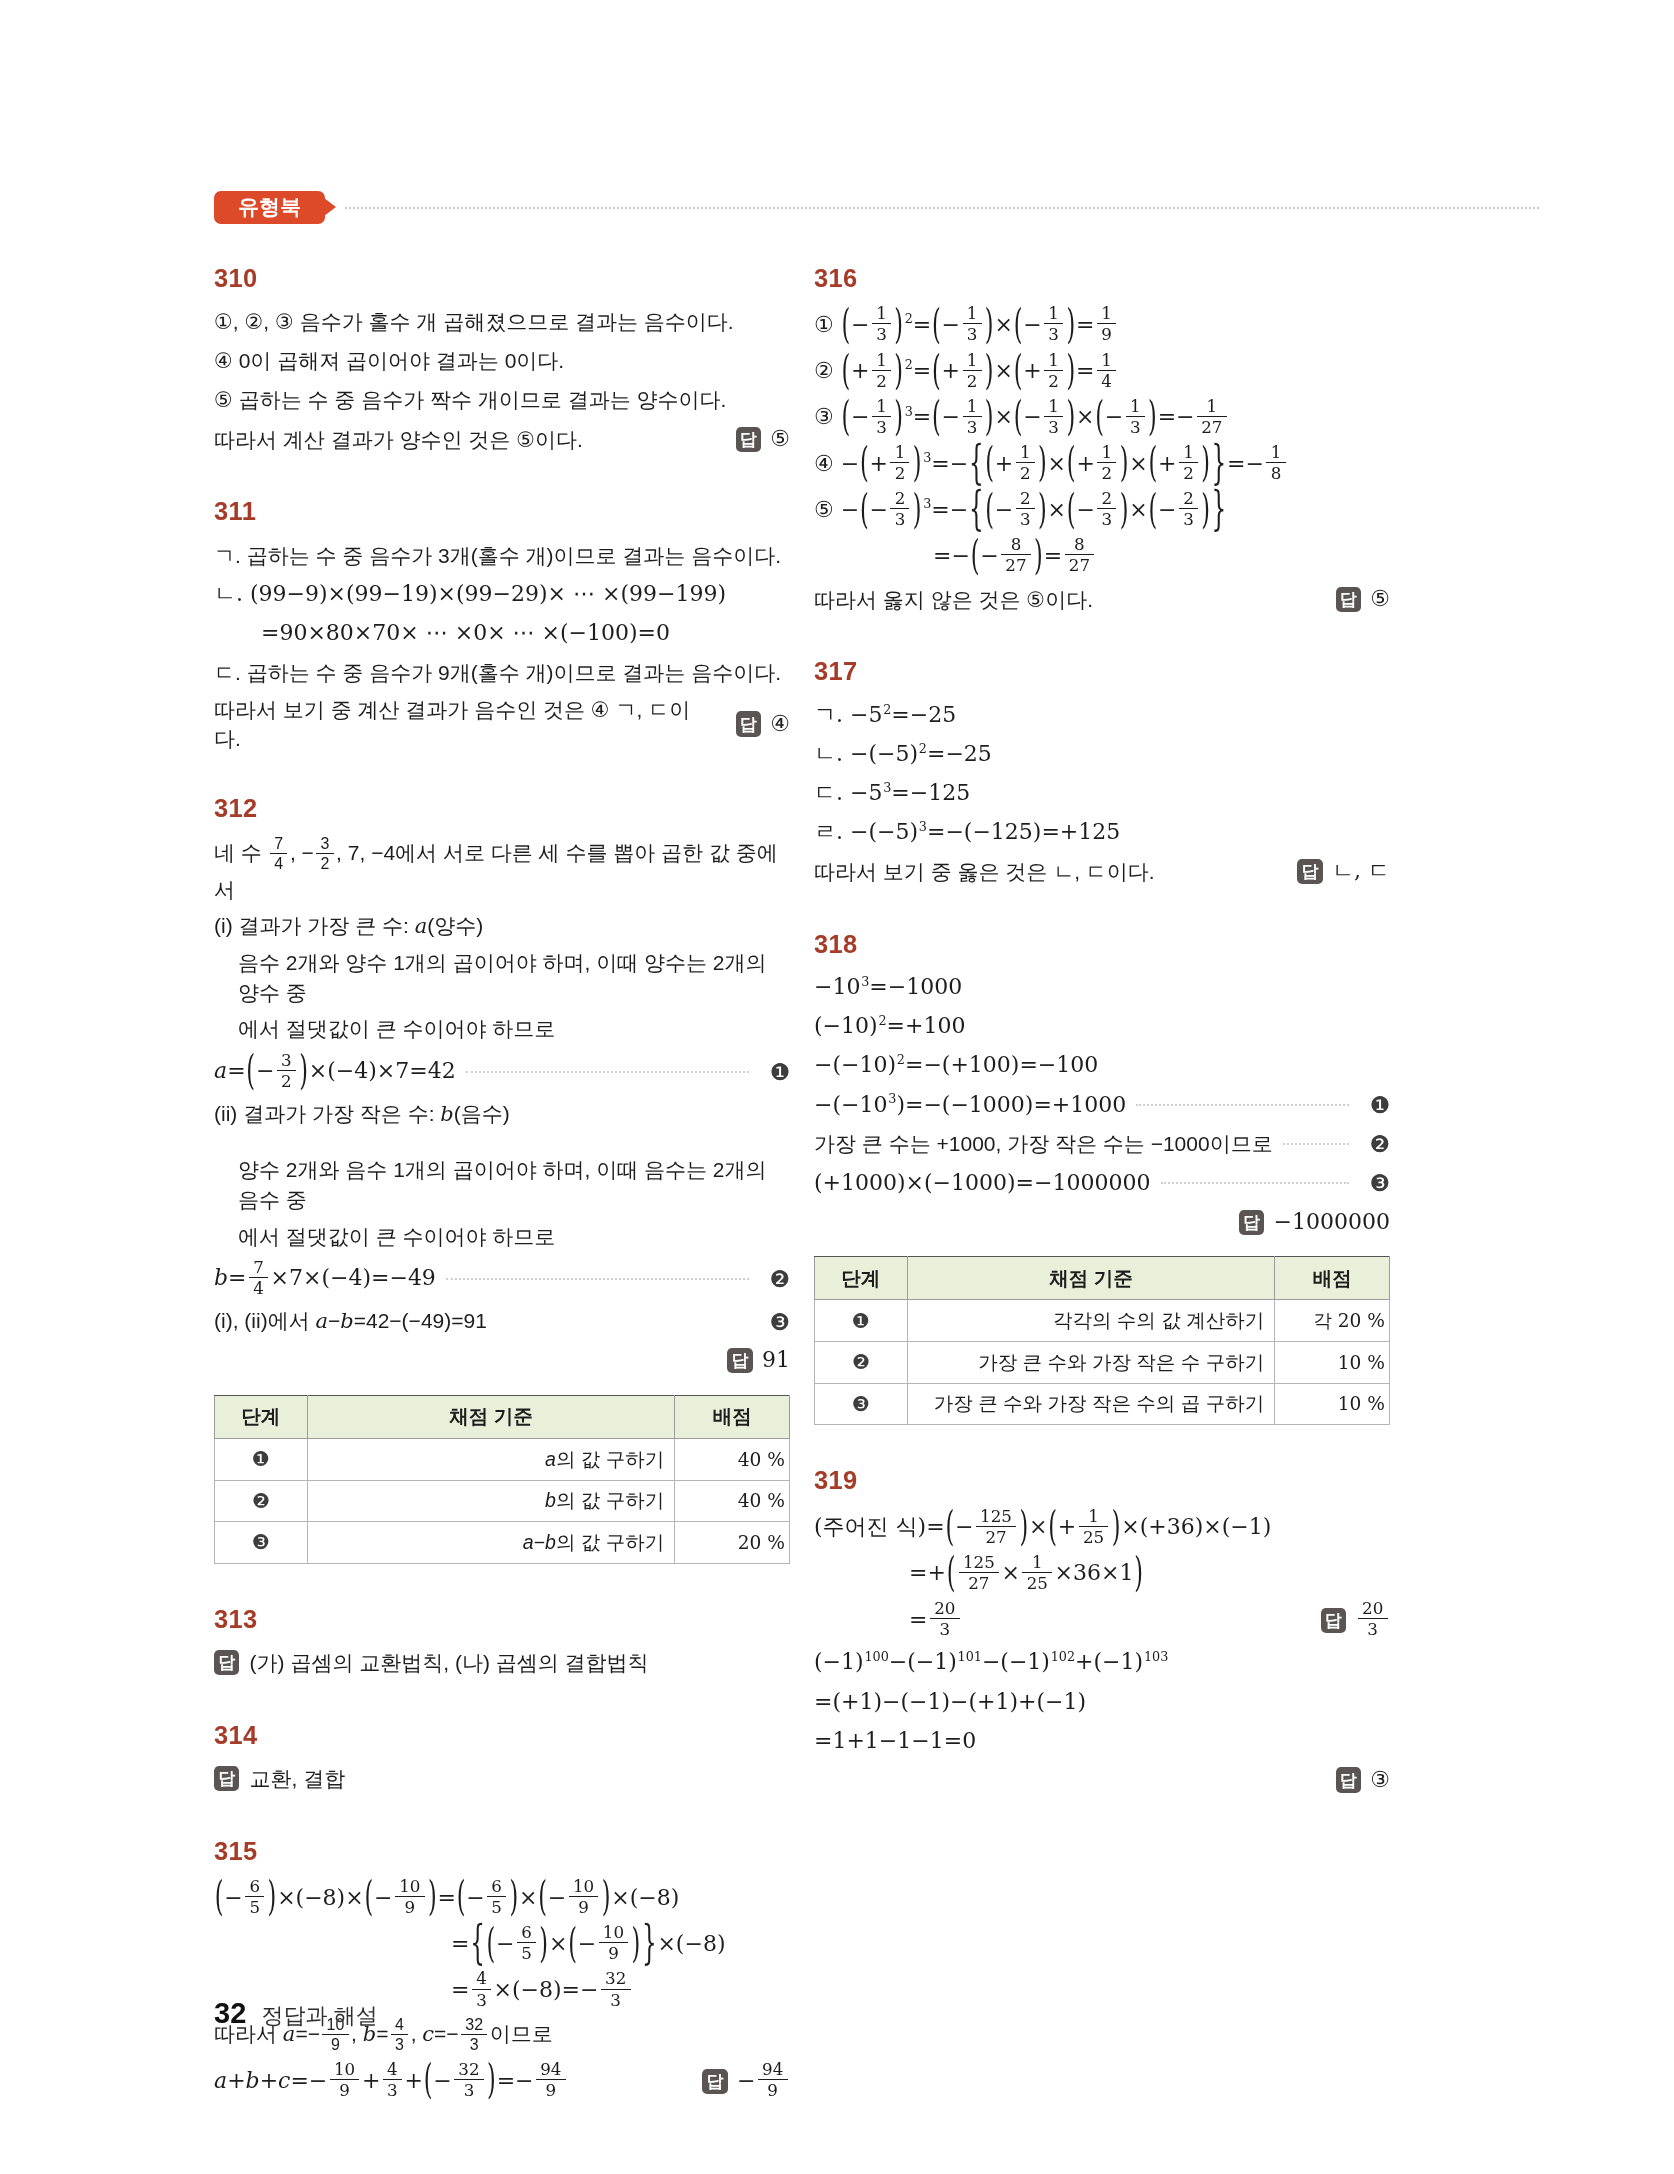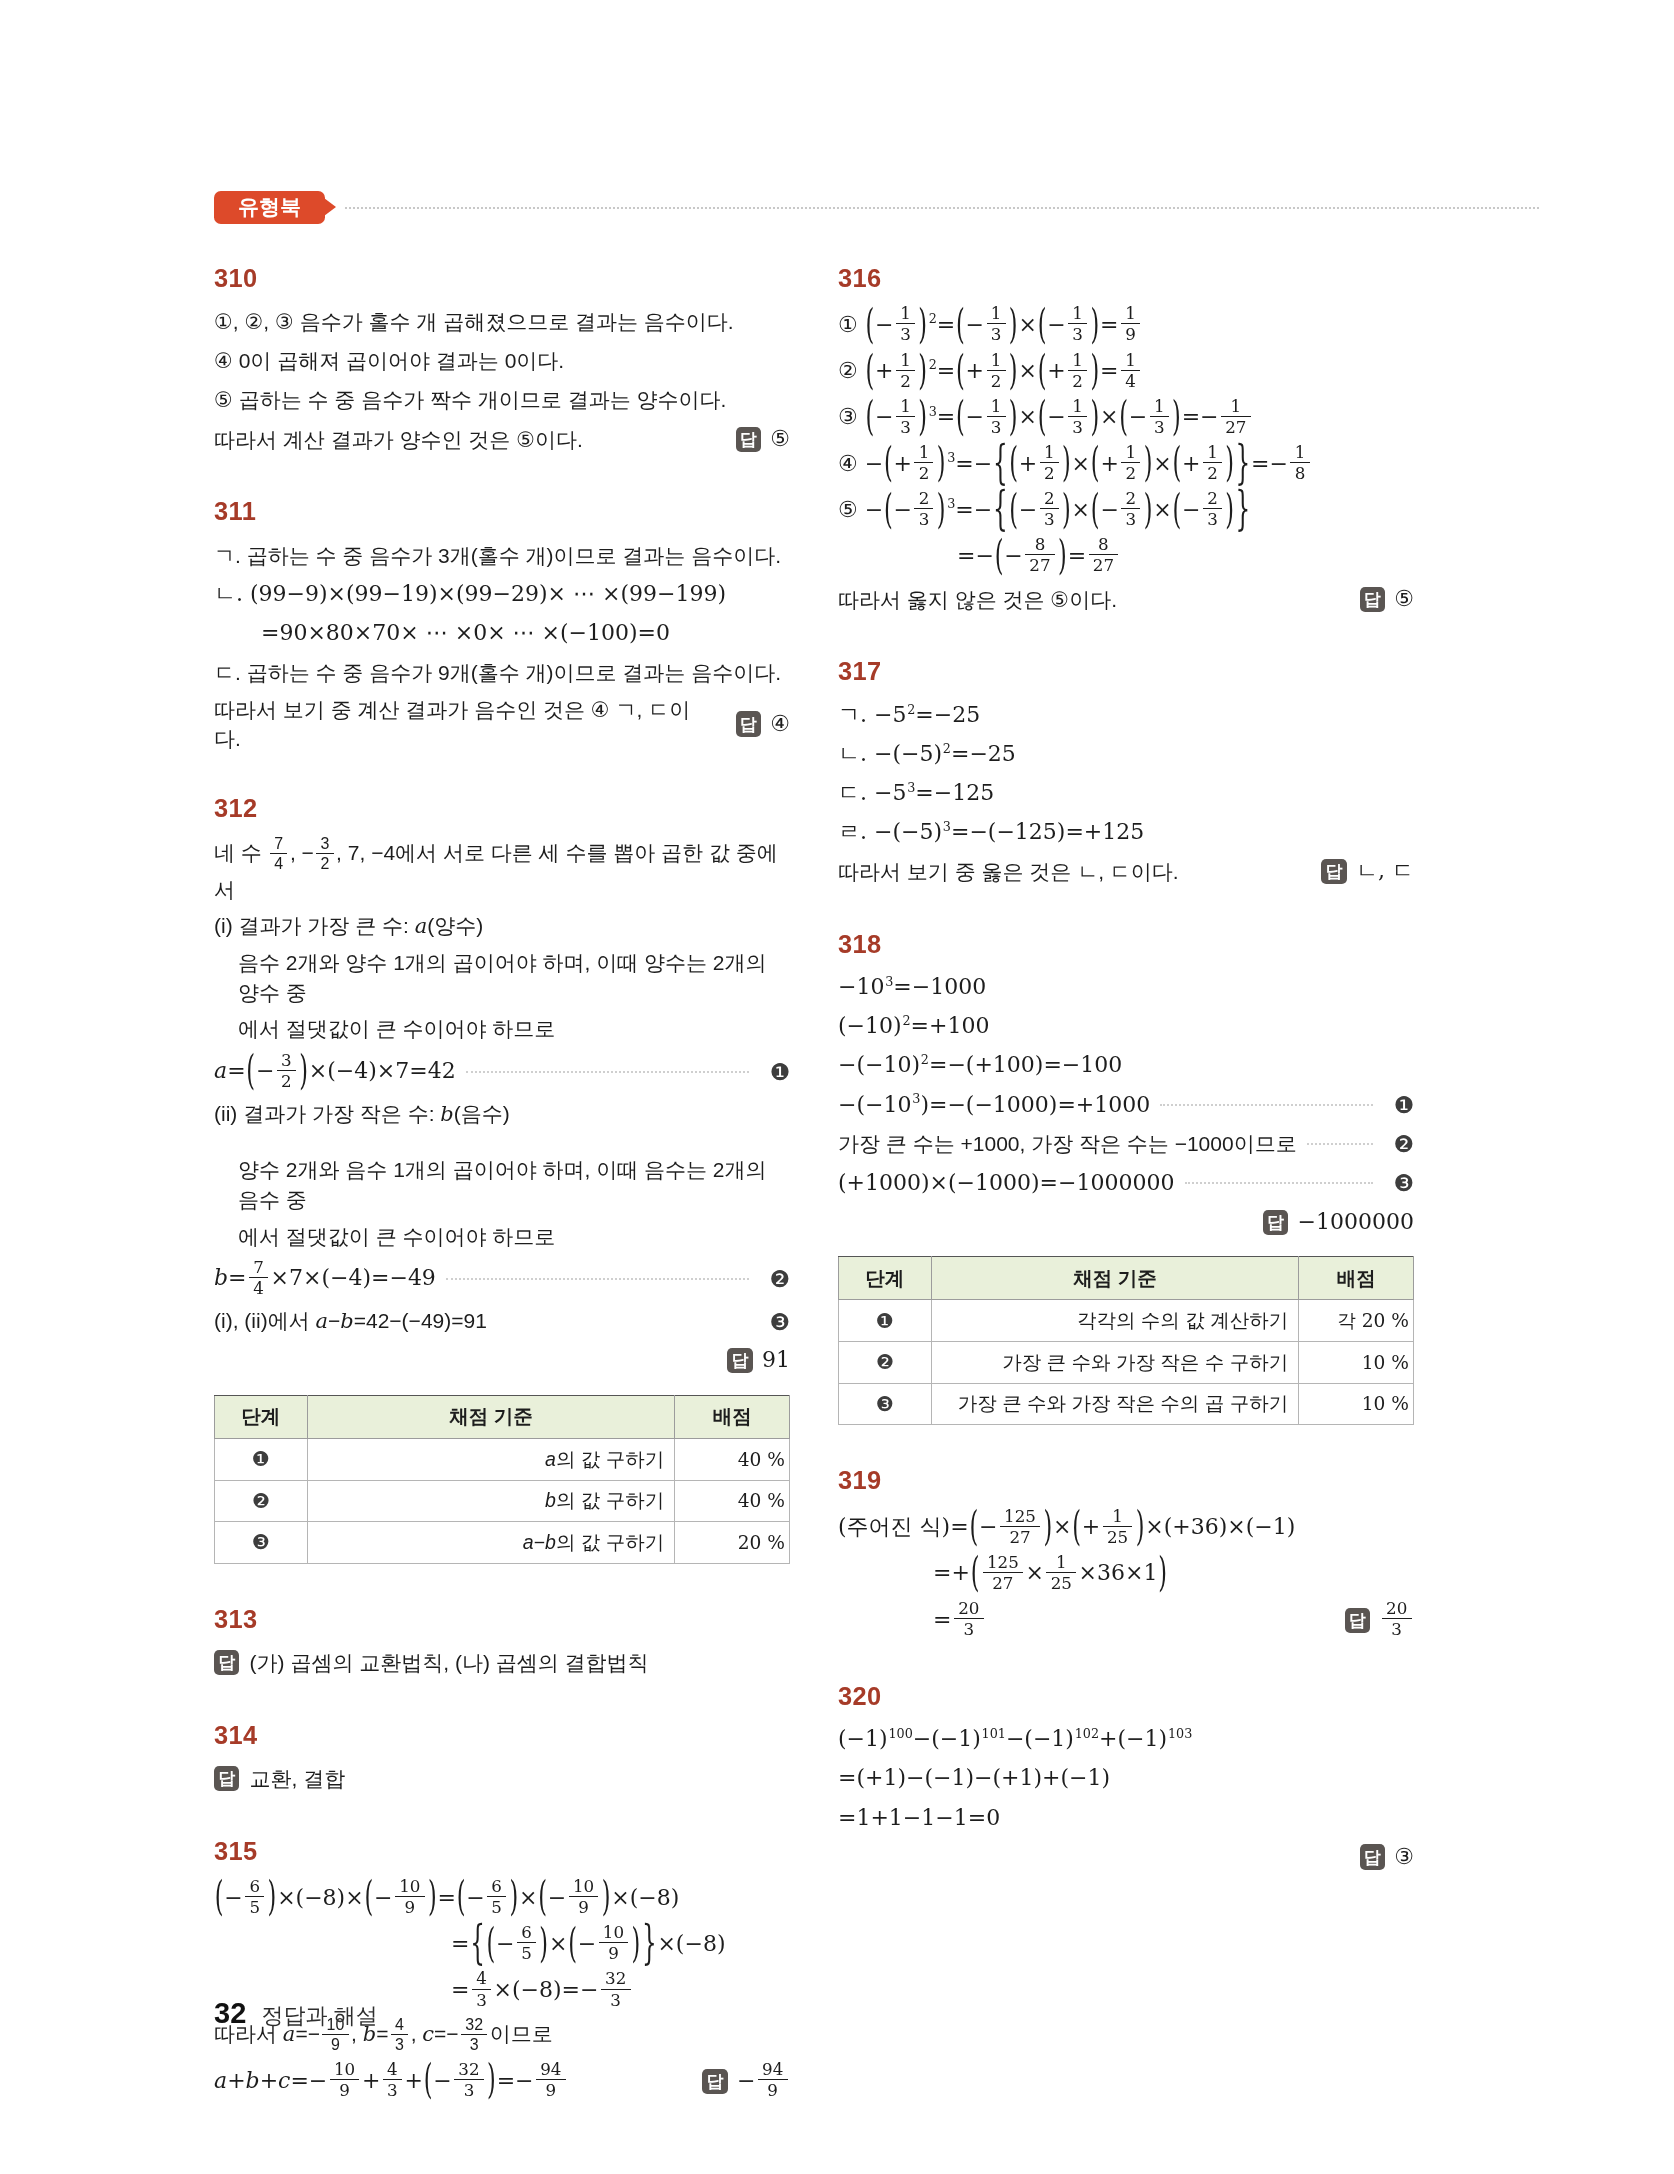--- a/index.html
+++ b/index.html
@@ -18,21 +18,21 @@
     padding:5.1px 24px 6.8px;border-radius:6.8px;position:relative;line-height:1;flex:0 0 auto;
   }
   .tag:after{
     content:"";position:absolute;right:-11px;top:50%;transform:translateY(-50%);
     border-left:12.7px solid var(--badge-bg,#dd4a2a);
     border-top:9.3px solid transparent;border-bottom:9.3px solid transparent;
   }
   .rule{flex:1;border-top:2.5px dotted #c8c8c8;margin-left:20.3px;height:0;}
   
   .columns{
-    position:absolute;left:214px;top:264px;display:flex;gap:48px;align-items:flex-start;
+    position:absolute;left:214px;top:264px;display:flex;gap:24px;align-items:flex-start;
   }
   .col{width:576px;flex:0 0 576px;}
   
   .pnum{
     color:var(--accent,#a63b28);font-size:25.4px;font-weight:700;margin:41px 0 12px;
     letter-spacing:0.4px;font-family:"Liberation Sans","DejaVu Sans",sans-serif;
   }
   .col > .problem:first-child .pnum{margin-top:0;}
   .line{
     display:flex;align-items:center;margin:5.1px 0;min-height:34px;
@@ -510,21 +510,20 @@
             <span class="ans">
               <span class="abadge">답</span>
               <span class="atext"><span class="fr">
                   <span class="nu">20</span>
                   <span class="de">3</span>
                 </span></span>
             </span>
           </div>
         </section>
         <section class="problem">
-          <h3 class="pnum">320</h3>
           <div class="line">
             <span class="m">(−1)<sup>100</sup>−(−1)<sup>101</sup>−(−1)<sup>102</sup>+(−1)<sup>103</sup></span>
           </div>
           <div class="line">
             <span class="m">=(+1)−(−1)−(+1)+(−1)</span>
           </div>
           <div class="line">
             <span class="m">=1+1−1−1=0</span>
           </div>
           <div class="line">

